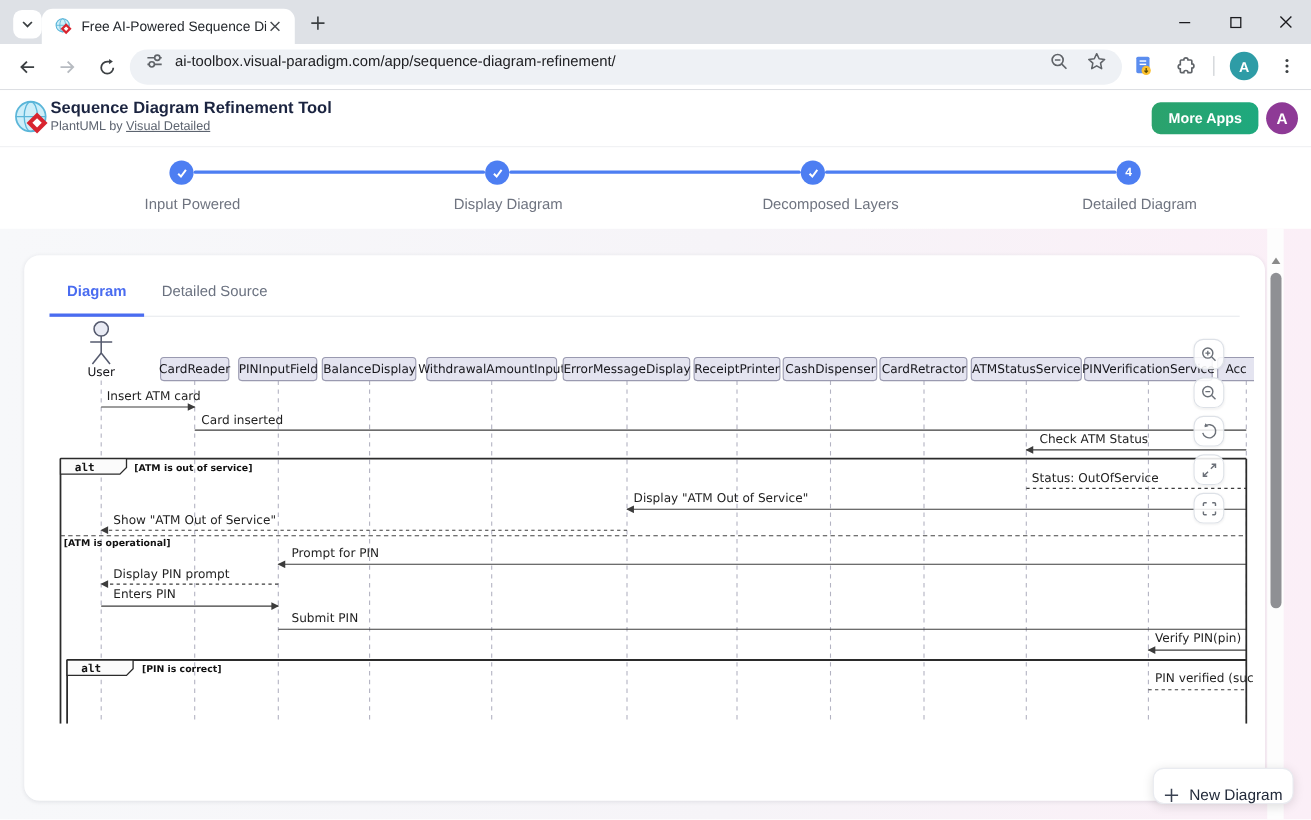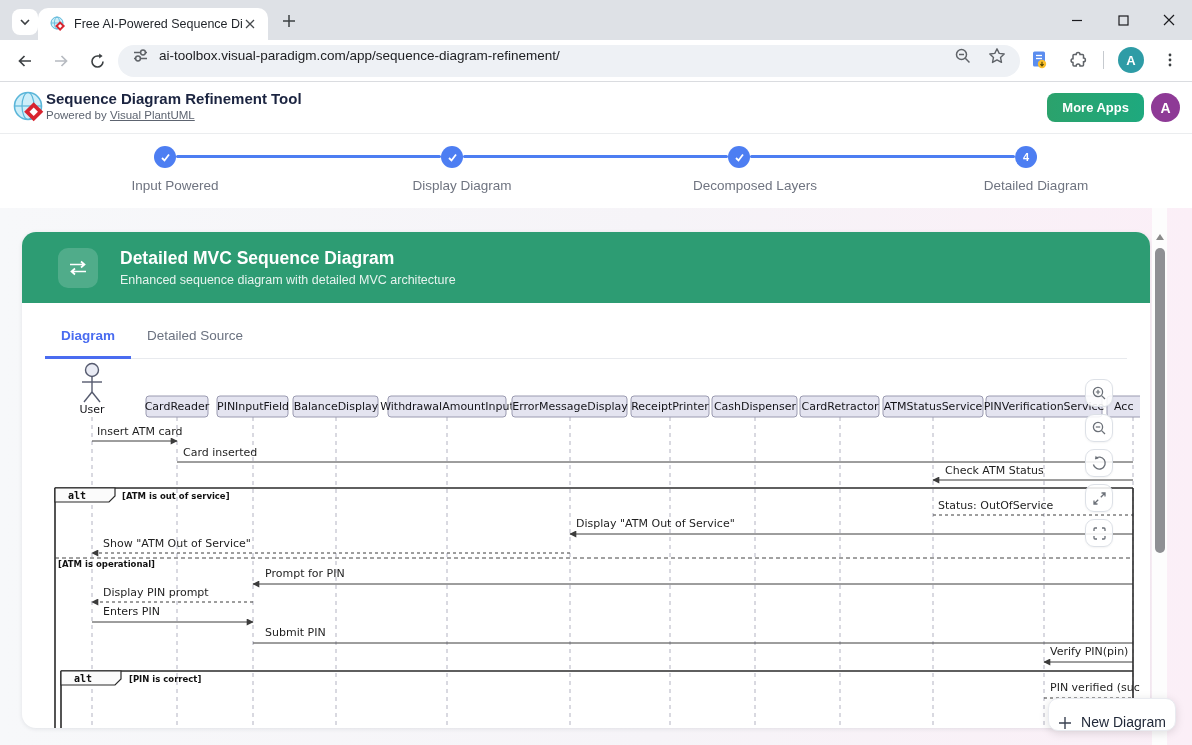--- a/index.html
+++ b/index.html
@@ -191,22 +191,22 @@
   <svg class="app-logo" width="36" height="36" viewBox="0 0 36 36">
     <circle cx="16" cy="16" r="13.5" fill="#cdeef9" stroke="#5bb6d9" stroke-width="1.6"></circle>
     <ellipse cx="16" cy="16" rx="6" ry="13.5" fill="none" stroke="#5bb6d9" stroke-width="1.2"></ellipse>
     <line x1="2.5" y1="16" x2="29.5" y2="16" stroke="#5bb6d9" stroke-width="1.2"></line>
     <rect x="15" y="15" width="13.5" height="13.5" transform="rotate(45 21.7 21.7)" fill="#d8242f"></rect>
     <rect x="18.7" y="18.7" width="6" height="6" transform="rotate(45 21.7 21.7)" fill="#fff"></rect>
   </svg>
   <div class="app-titles">
     <div class="app-title">Sequence Diagram Refinement Tool</div>
     <div class="app-powered">
-      <span>Powered by</span>
-      <a href="#">Visual PlantUML</a>
+      <span>PlantUML by</span>
+      <a href="#">Visual Detailed</a>
     </div>
   </div>
   <button class="more-apps">More Apps</button>
   <div class="app-avatar">A</div>
 </div>
 
 <div class="stepper">
   <div class="step-line" style="left:176px;width:265px"></div>
   <div class="step-line" style="left:463px;width:265px"></div>
   <div class="step-line" style="left:750px;width:265px"></div>
@@ -230,32 +230,20 @@
 
   <div class="step-label" style="left:85px">Input Powered</div>
   <div class="step-label" style="left:372px">Display Diagram</div>
   <div class="step-label" style="left:665px">Decomposed Layers</div>
   <div class="step-label" style="left:946px">Detailed Diagram</div>
 </div>
 
 <div class="content-bg">
 
   <div class="panel">
-    <div class="panel-header">
-      <div class="panel-hicon">
-        <svg width="20" height="18" viewBox="0 0 20 18">
-            <path d="M2,5.5 H16 M13,2.5 16.5,5.5 13,8.5" fill="none" stroke="#fff" stroke-width="1.7"></path>
-            <path d="M18,12.5 H4 M7,9.5 3.5,12.5 7,15.5" fill="none" stroke="#fff" stroke-width="1.7"></path>
-          </svg>
-      </div>
-      <div class="panel-htext">
-        <div class="panel-title">Detailed MVC Sequence Diagram</div>
-        <div class="panel-sub">Enhanced sequence diagram with detailed MVC architecture</div>
-      </div>
-    </div>
 
     <div class="tabbar">
       <div class="ptab active">Diagram</div>
       <div class="ptab">Detailed Source</div>
     </div>
 
     <div class="diagram-wrap">
       <svg width="1095" height="370" viewBox="0 0 1095 370">
         <defs>
           <marker id="arr" viewBox="0 0 10 10" refX="9" refY="5" markerWidth="9" markerHeight="7" orient="auto-start-reverse">

